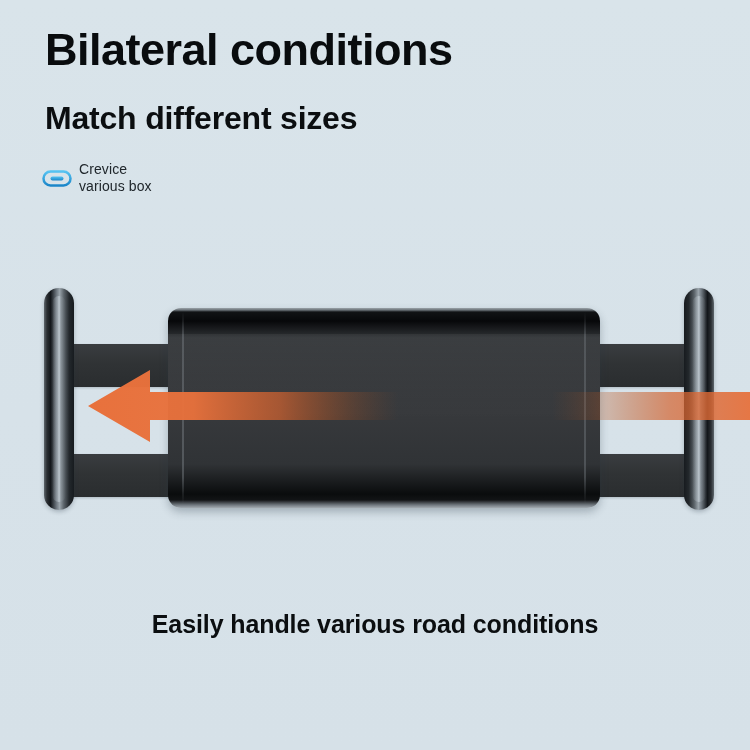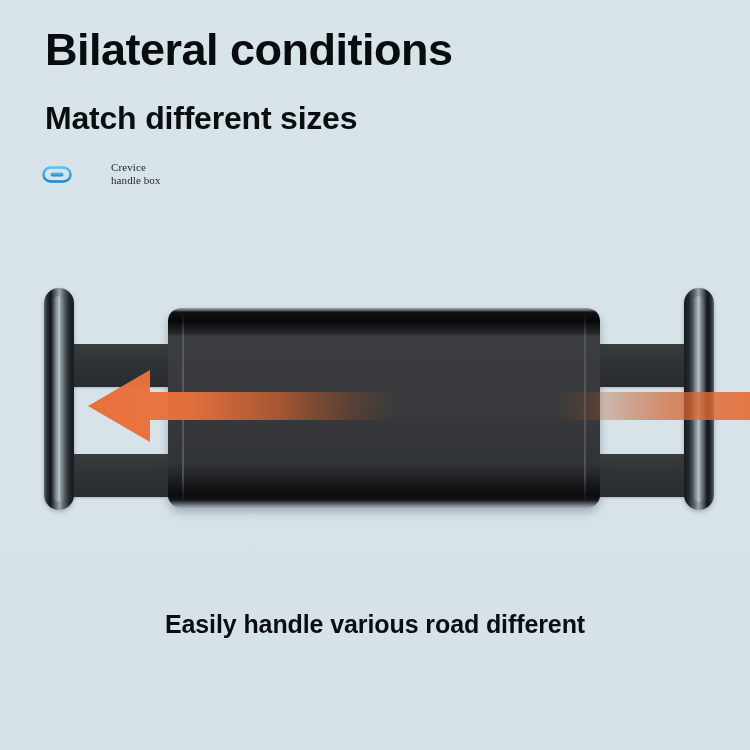--- a/index.html
+++ b/index.html
@@ -55,27 +55,26 @@
     align-items: center;
     gap: 7px;
   }
   .badge-icon {
     width: 30px;
     height: 17px;
     flex: 0 0 auto;
     display: block;
   }
   .badge-text {
-    font-size: 11px;
+    font-size: 14px;
     line-height: 1.22;
     color: #20272c;
-    font-family: Liberation Serif, serif;
+    font-family: Liberation Sans, sans-serif;
     letter-spacing: 0.1px;
     white-space: nowrap;
-    margin-left: 32px;
   }
   .badge-text span { display: block; }
 
   
   .product {
     position: absolute;
     left: 0;
     top: 0;
     width: 750px;
     height: 750px;
@@ -226,21 +225,21 @@
         <linearGradient id="badgeStroke" x1="0" y1="0" x2="0" y2="1">
           <stop offset="0%" stop-color="#55c3f2"></stop>
           <stop offset="100%" stop-color="#1b86c9"></stop>
         </linearGradient>
       </defs>
       <rect x="3" y="3" width="54" height="28" rx="14" ry="14" fill="none" stroke="url(#badgeStroke)" stroke-width="5"></rect>
       <rect x="17" y="13" width="26" height="8" rx="4" ry="4" fill="url(#badgeStroke)"></rect>
     </svg>
     <div class="badge-text">
       <span>Crevice</span>
-      <span>handle box</span>
+      <span>various box</span>
     </div>
   </div>
 
   <div class="product">
 
     <div class="arm arm-tl"></div>
     <div class="arm arm-bl"></div>
     <div class="arm arm-tr"></div>
     <div class="arm arm-br"></div>
 
@@ -278,15 +277,15 @@
           <stop offset="62%" stop-color="#d4632f" stop-opacity="0.70"></stop>
           <stop offset="86%" stop-color="#b4541f" stop-opacity="0.24"></stop>
           <stop offset="100%" stop-color="#9c4a1a" stop-opacity="0"></stop>
         </linearGradient>
       </defs>
       <path d="M 310,40 L 248,4 L 248,26 L 0,26 L 0,54 L 248,54 L 248,76 Z" fill="url(#tailR)"></path>
     </svg>
 
   </div>
 
-  <div class="caption">Easily handle various road different</div>
+  <div class="caption">Easily handle various road conditions</div>
 
 </div>
 
 </body></html>

